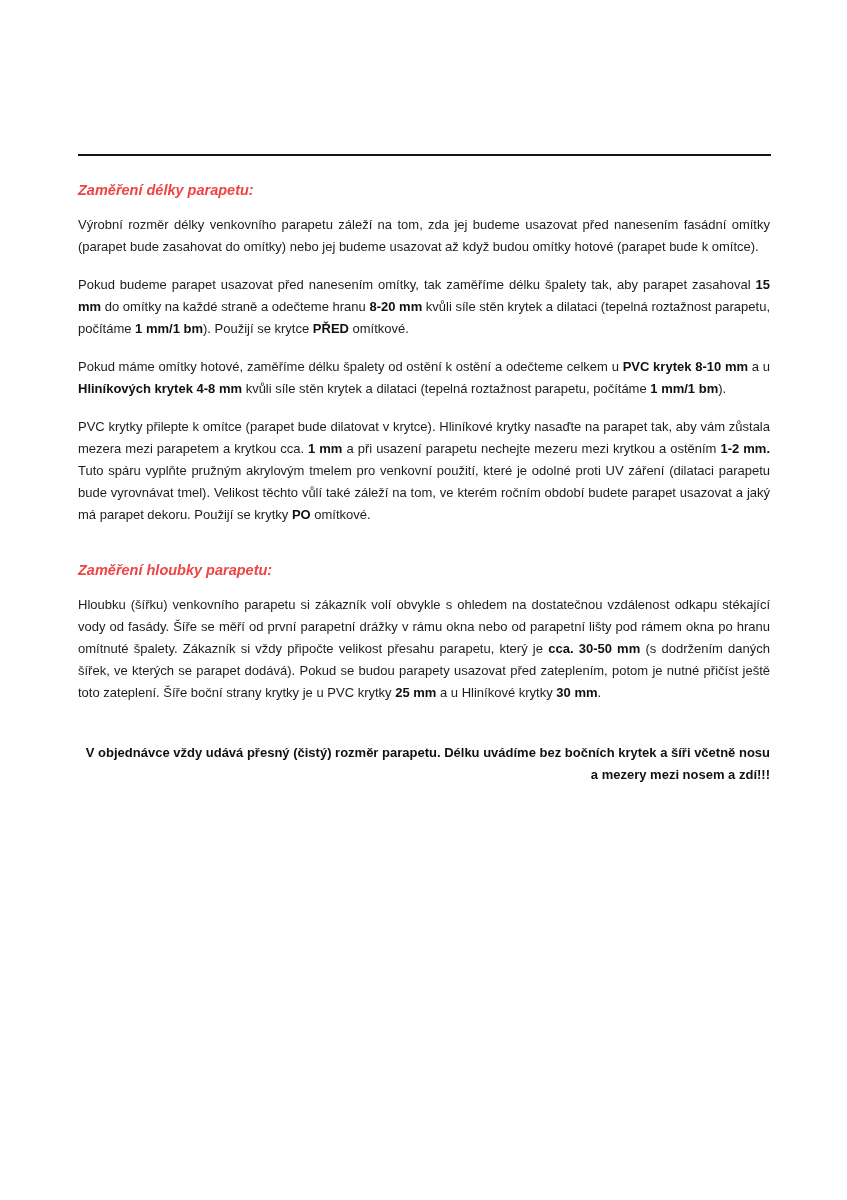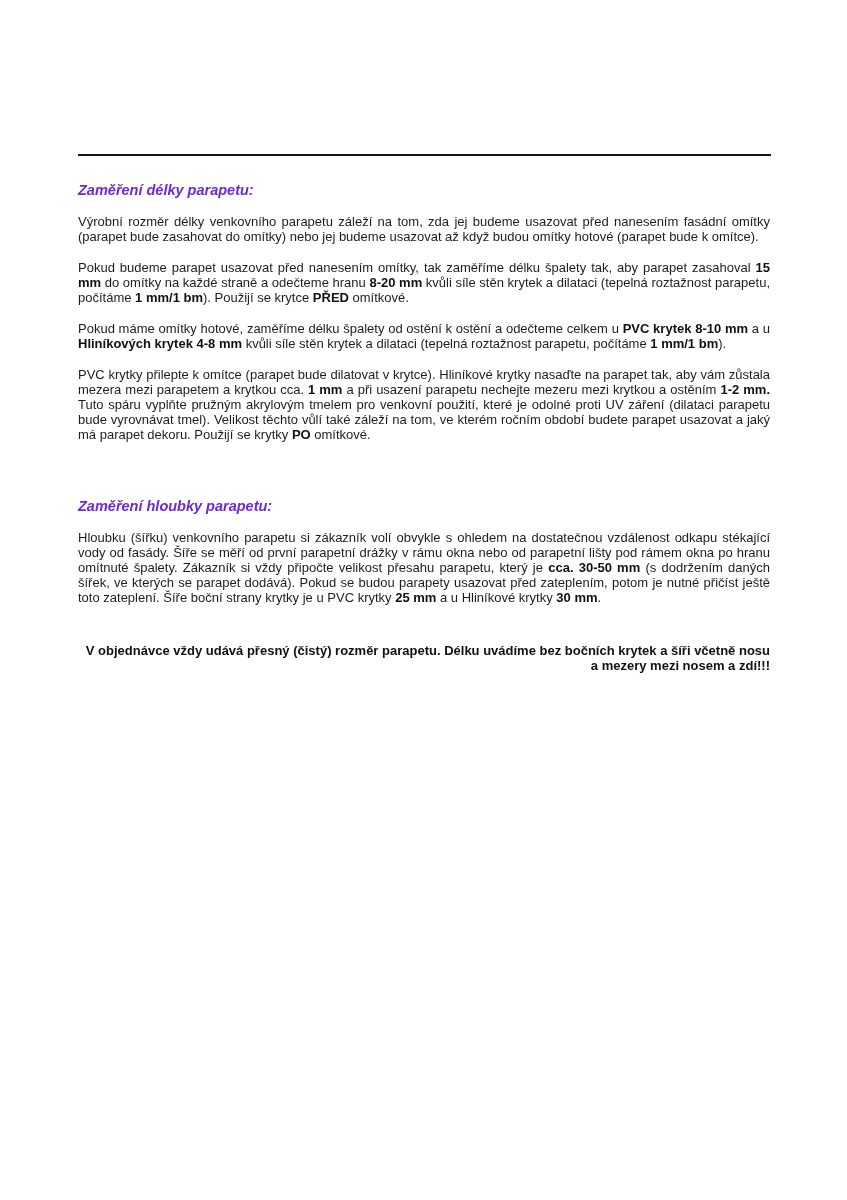--- a/index.html
+++ b/index.html
@@ -41,31 +41,31 @@
   .doc-heading .doc-heading-text {
     font-style: italic;
     text-decoration: underline;
     text-underline-offset: 3px;
   }
   .sec-title {
     margin: 26px 77px 0 78px;
     font-size: 14.5px;
     font-weight: 700;
     font-style: italic;
-    color: #6d28d9;
+    color: #ef4444;
   }
   .para {
     margin: 16px 77px 0 78px;
     font-size: 13px;
-    line-height: 15px;
+    line-height: 22px;
     text-align: justify;
     color: #1d1d1d;
   }
   .para b { color: #111; }
-  .sec2 { margin-top: 56px; }
+  .sec2 { margin-top: 36px; }
   .note {
     margin-top: 38px;
     font-weight: 700;
     text-align: right;
     color: #141414;
   }
 </style>
 </head>
 <body>
 

